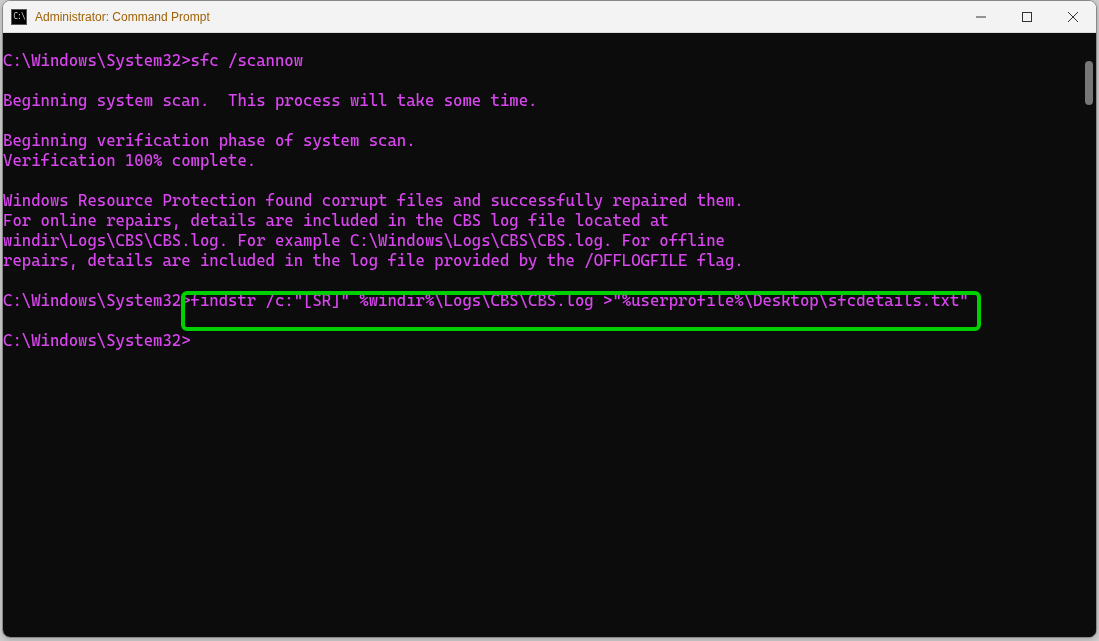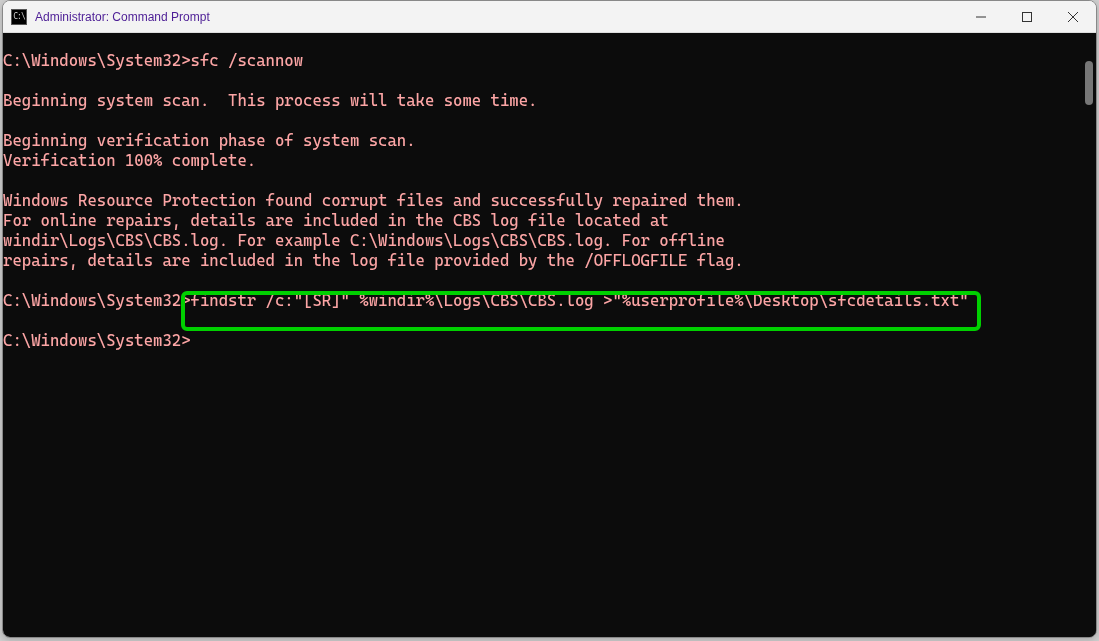--- a/index.html
+++ b/index.html
@@ -48,21 +48,21 @@
       display: flex;
       align-items: center;
       justify-content: center;
       font-size: 8px;
       color: #ccc;
       font-family: monospace;
       letter-spacing: -1px;
     }
     .title-text {
       font-size: 12px;
-      color: #4c1d95;
+      color: #a16207;
     }
     .window-controls {
       display: flex;
       height: 100%;
     }
     .win-btn {
       width: 46px;
       height: 100%;
       display: flex;
       align-items: center;
@@ -77,21 +77,21 @@
     }
     .terminal-container {
       position: relative;
       flex: 1;
       background: #0c0c0c;
       overflow: hidden;
     }
     .terminal {
       width: 100%;
       height: 100%;
-      color: #fca5a5;
+      color: #d946ef;
       font-family: Consolas, "Cascadia Mono", monospace;
       font-size: 16px;
       line-height: 20px;
       white-space: pre-wrap;
       padding: 18px 16px 0 0;
     }
     .scrollbar {
       position: absolute;
       right: 0;
       top: 0;

